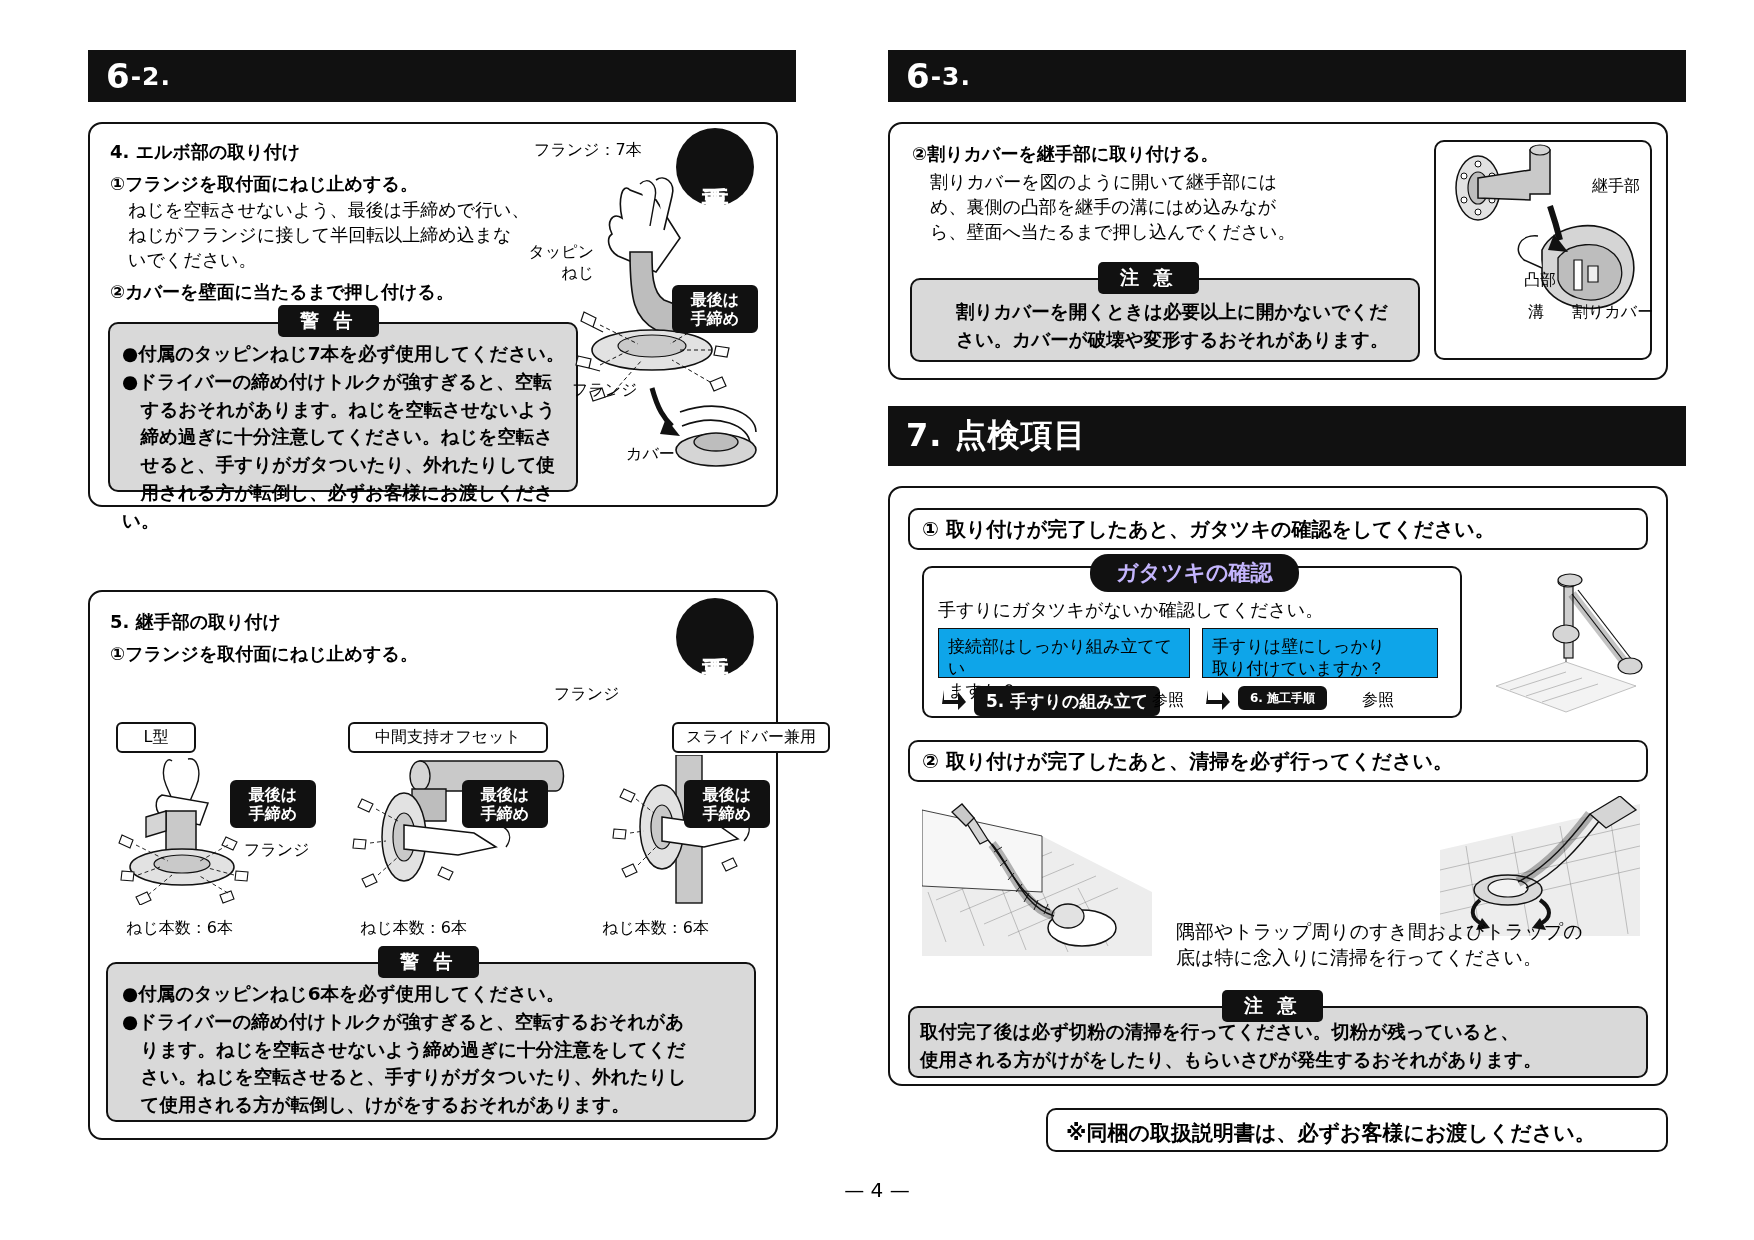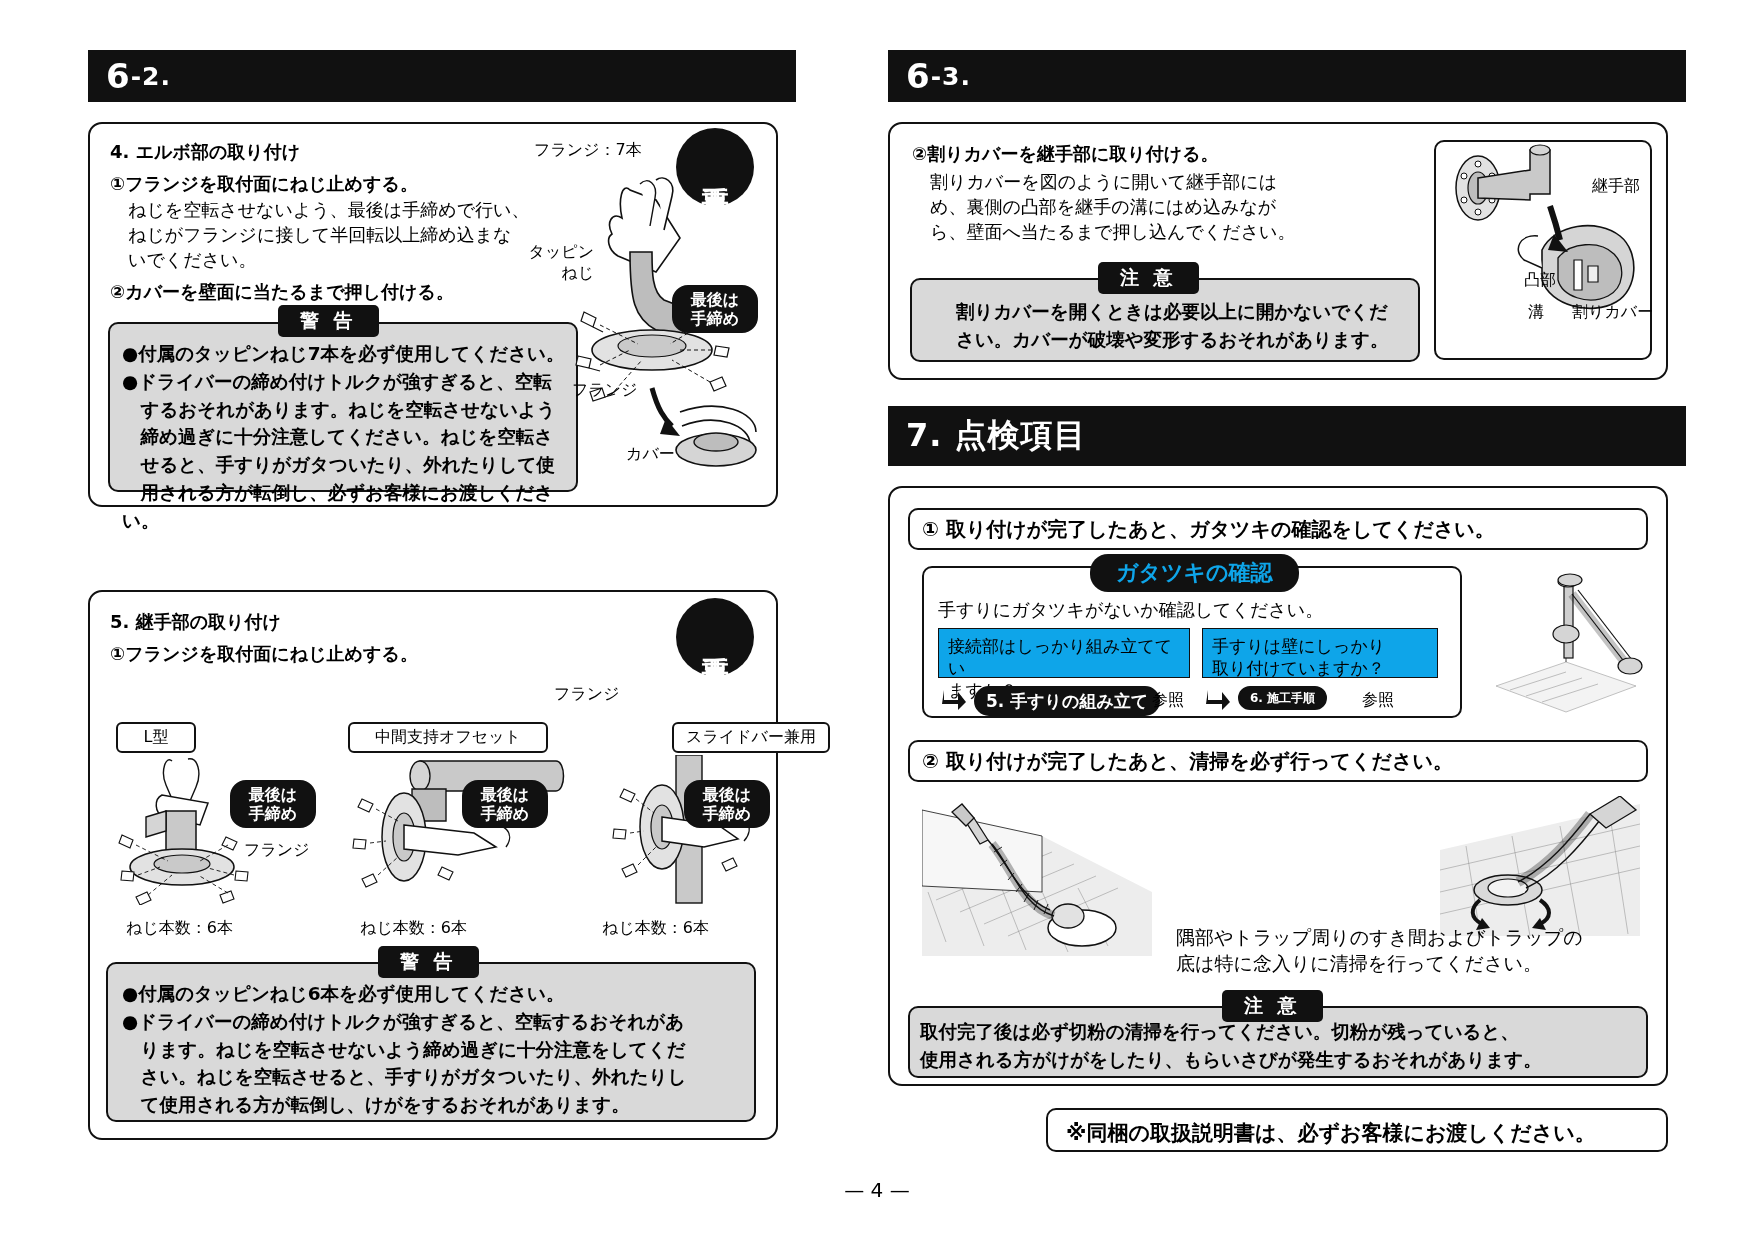--- a/index.html
+++ b/index.html
@@ -103,21 +103,21 @@
     font-size: 16px;
     padding: 3px 10px;
     text-align: center;
     box-sizing: border-box;
   }
   .black-tag {
     position: absolute;
     border: 2px solid #111;
     background: #111;
     color: #fff;
-    border-radius: 16px;
+    border-radius: 6px;
     font-size: 16px;
     font-weight: bold;
     padding: 3px 10px;
     text-align: center;
     white-space: pre-line;
     line-height: 1.2;
     box-sizing: border-box;
   }
   .grey-tag {
     position: absolute;
@@ -125,21 +125,21 @@
     border: 1px solid #111;
     font-size: 17px;
     padding: 6px 9px;
     line-height: 1.3;
     white-space: pre-line;
     box-sizing: border-box;
   }
   .round-black {
     position: absolute;
     background: #111;
-    color: #0ea5e9;
+    color: #c4b5fd;
     font-weight: bold;
     font-size: 22px;
     border-radius: 18px;
     padding: 4px 26px;
     text-align: center;
   }
   .outline-box {
     position: absolute;
     border: 2px solid #111;
     border-radius: 10px;
@@ -479,21 +479,21 @@
     <path d="M78 86 C108 70 130 44 150 18" stroke="#111" stroke-width="1.4" fill="none"></path>
     <path d="M86 92 C116 78 140 50 160 24" stroke="#111" stroke-width="1.4" fill="none"></path>
     <path d="M150 18 L180 0 L196 14 L166 32 Z" fill="#d5d5d5" stroke="#111" stroke-width="1.3"></path>
 
     <path d="M40 104 C30 112 30 122 42 128" stroke="#111" stroke-width="4" fill="none"></path>
     <path d="M42 122 L50 132 L36 134 Z" fill="#111"></path>
     <path d="M100 104 C112 112 112 122 100 128" stroke="#111" stroke-width="4" fill="none"></path>
     <path d="M100 122 L92 132 L106 134 Z" fill="#111"></path>
   </svg>
 
-  <div class="t" style="left:1176px; top:918px; font-size:19px;margin-top:6px;">隅部やトラップ周りのすき間およびトラップの
+  <div class="t" style="left:1176px; top:918px; font-size:19px;">隅部やトラップ周りのすき間およびトラップの
 底は特に念入りに清掃を行ってください。</div>
 
   <div class="warn-box" style="left:908px; top:1006px; width:740px; height:72px;"></div>
   <div class="warn-tag" style="left:1222px; top:990px;">注 意</div>
   <div class="warn-text" style="left:920px; top:1018px; width:718px;">取付完了後は必ず切粉の清掃を行ってください。切粉が残っていると、
 使用される方がけがをしたり、もらいさびが発生するおそれがあります。</div>
 
   <div class="outline-box" style="left:1046px; top:1108px; width:622px; height:44px;"></div>
   <div class="note-line" style="left:1066px; top:1118px; font-size:21px;">※同梱の取扱説明書は、必ずお客様にお渡しください。</div>
 

